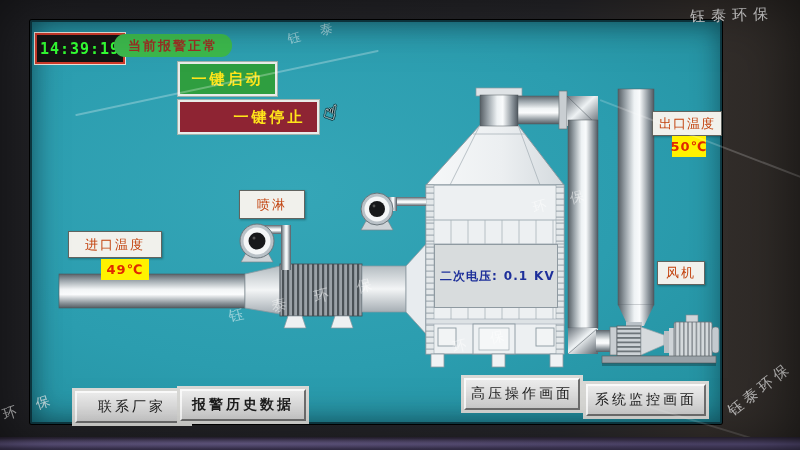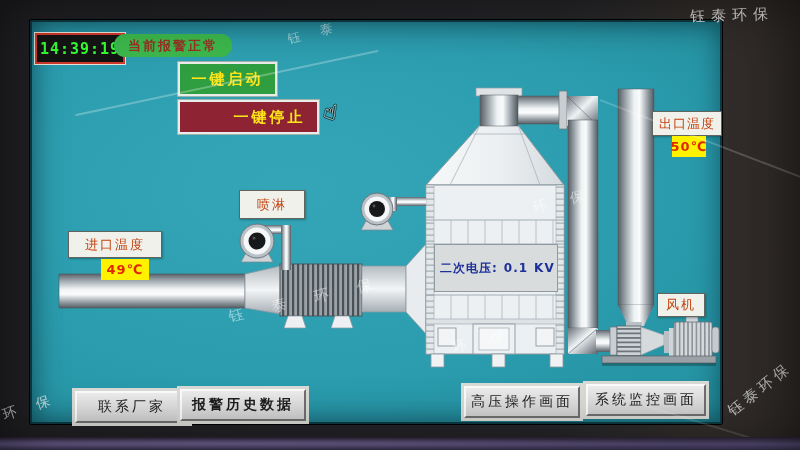--- a/index.html
+++ b/index.html
@@ -31,21 +31,21 @@
     box-shadow:0 0 0 1px #9fb3ad;cursor:pointer;}
   .btn-start{top:40px;background:#2f9e40;}
   .btn-stop{top:78px;background:#8e2433;padding-left:42px;}
   .cursor{position:absolute;left:292px;top:78px;font-size:21px;color:#fff;
     text-shadow:-1px 0 0 #000,1px 0 0 #000,0 -1px 0 #000,0 1px 0 #000;transform:rotate(14deg);}
   .taglabel{position:absolute;background:#f1f1ec;border:1px solid #62645f;color:#c2410c;
     display:flex;align-items:center;justify-content:center;font-size:13px;letter-spacing:2px;
     box-shadow:1px 1px 2px rgba(0,30,35,.35);}
   .tempval{position:absolute;background:#fff200;color:#e02800;font-weight:bold;font-size:13px;
     display:flex;align-items:center;justify-content:center;letter-spacing:1px;}
-  .infobox{position:absolute;left:402px;top:222px;width:124px;height:48px;background:#d8dcdd;
+  .infobox{position:absolute;left:402px;top:222px;width:124px;height:64px;background:#d8dcdd;
     border:1px solid #8f9aa1;display:flex;flex-direction:column;justify-content:center;gap:12px;padding-left:5px;box-sizing:border-box;}
   .infoline{color:#1d2f9a;font-size:12px;font-weight:bold;letter-spacing:1px;white-space:nowrap;}
   .infoline .v{margin-left:6px;} .infoline .u{margin-left:6px;}
   .navbtn{position:absolute;height:28px;background:linear-gradient(180deg,#ececec,#cfcfcf);
     border-top:2px solid #fbfbfb;border-left:2px solid #fbfbfb;border-right:2px solid #6f6f6f;border-bottom:2px solid #6f6f6f;
     box-shadow:0 0 0 3px #d9d9d6;display:flex;align-items:center;justify-content:center;
     color:#1d1d1d;font-size:14px;letter-spacing:3px;cursor:pointer;}
   .wm{position:absolute;color:rgba(255,255,255,.5);pointer-events:none;white-space:nowrap;}
   .wm-bezel{position:absolute;color:rgba(245,245,245,.88);pointer-events:none;white-space:nowrap;}
   svg{position:absolute;left:0;top:0;}
@@ -199,31 +199,31 @@
     <div class="alarmbox">当前报警正常</div>
     <div class="keybtn btn-start">一键启动</div>
     <div class="keybtn btn-stop">一键停止</div>
     <div class="cursor">☝</div>
 
     <div class="taglabel" style="left:207px;top:168px;width:64px;height:27px;">喷淋</div>
     <div class="taglabel" style="left:24px;top:209px;width:92px;height:25px;margin-left:12px;">进口温度</div>
     <div class="tempval" style="left:57px;top:237px;width:48px;height:21px;margin-left:12px;">49℃</div>
     <div class="taglabel" style="left:620px;top:89px;width:68px;height:23px;letter-spacing:1px;">出口温度</div>
     <div class="tempval" style="left:640px;top:114px;width:34px;height:21px;">50℃</div>
-    <div class="taglabel" style="left:625px;top:271px;width:46px;height:22px;">风机</div>
+    <div class="taglabel" style="left:625px;top:239px;width:46px;height:22px;">风机</div>
 
     <div class="infobox">
       <div class="infoline">
         <span>二次电压:</span><span class="v">0.1</span><span class="u">KV</span>
       </div>
     </div>
 
     <div class="navbtn" style="left:43px;top:369px;width:110px;">联系厂家</div>
     <div class="navbtn" style="left:148px;top:367px;width:122px;font-weight:bold;">报警历史数据</div>
-    <div class="navbtn" style="left:432px;top:364px;width:112px;">高压操作画面</div>
+    <div class="navbtn" style="left:432px;top:356px;width:112px;">高压操作画面</div>
     <div class="navbtn" style="left:554px;top:362px;width:116px;">系统监控画面</div>
 
     <div class="wm" style="left:255px;top:2px;font-size:13px;letter-spacing:8px;transform:rotate(-15deg);">钰 泰</div>
     <div class="wm" style="left:500px;top:170px;font-size:14px;letter-spacing:10px;transform:rotate(-14deg);">环 保</div>
     <div class="wm" style="left:195px;top:268px;font-size:15px;letter-spacing:12px;transform:rotate(-13deg);">钰 泰 环 保</div>
     <div class="wm" style="left:420px;top:310px;font-size:14px;letter-spacing:10px;transform:rotate(-13deg);">环 保</div>
 
     <div class="streak" style="left:40px;top:60px;width:310px;transform:rotate(-12deg);"></div>
     <div class="streak" style="left:560px;top:120px;width:240px;transform:rotate(21deg);opacity:.7;"></div>
   </div>

